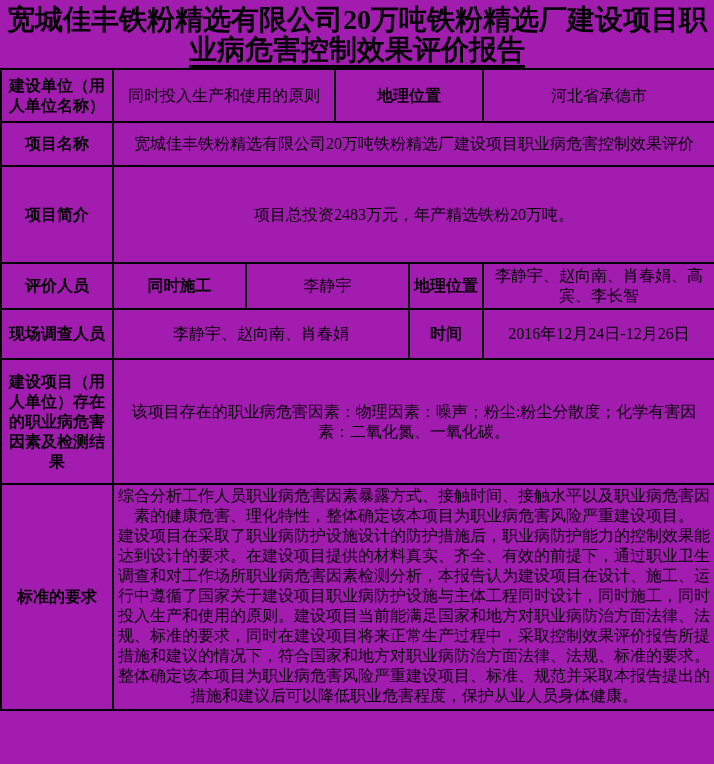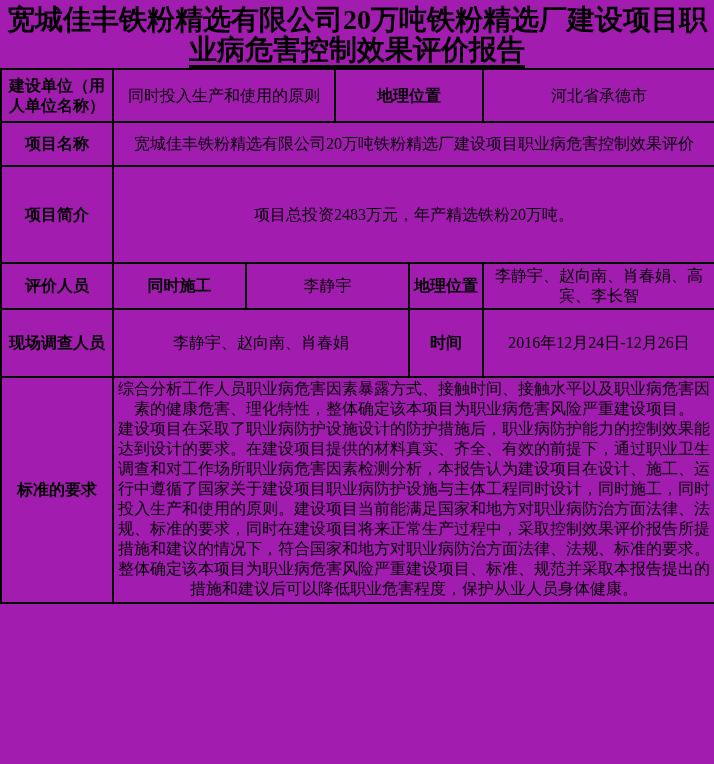--- a/index.html
+++ b/index.html
@@ -56,21 +56,21 @@
     padding: 1px 5px;
     font-size: 16px;
     line-height: 19.5px;
     vertical-align: middle;
     font-family: Liberation Mono, monospace;
   }
   tr.r1 { height: 53px; }
   tr.r2 { height: 44px; }
   tr.r3 { height: 97px; }
   tr.r4 { height: 42px; }
-  tr.r5 { height: 68px; }
+  tr.r5 { height: 50px; }
   tr.r6 { height: 125px; }
   tr.r7 { height: 213px; }
 </style>
 </head>
 <body>
 
 <div class="page">
 
   <div class="doc-title">
     <span>宽城佳丰铁粉精选有限公司20万吨铁粉精选厂建设项目职</span><br>
@@ -113,20 +113,24 @@
       <td>李静宇、赵向南、肖春娟、高宾、李长智</td>
     </tr>
 
     <tr class="r5">
       <td class="label">现场调查人员</td>
       <td colspan="3">李静宇、赵向南、肖春娟</td>
       <td class="label">时间</td>
       <td>2016年12月24日-12月26日</td>
     </tr>
 
+    <tr class="r6">
+      <td class="label">建设项目（用人单位）存在的职业病危害因素及检测结果</td>
+      <td colspan="5" class="left">该项目存在的职业病危害因素：物理因素：噪声；粉尘:粉尘分散度；化学有害因素：二氧化氮、一氧化碳。</td>
+    </tr>
 
     <tr class="r7">
       <td class="label">标准的要求</td>
       <td colspan="5" class="conclusion-cell">
         <div>综合分析工作人员职业病危害因素暴露方式、接触时间、接触水平以及职业病危害因素的健康危害、理化特性，整体确定该本项目为职业病危害风险严重建设项目。</div>
         <div>建设项目在采取了职业病防护设施设计的防护措施后，职业病防护能力的控制效果能达到设计的要求。在建设项目提供的材料真实、齐全、有效的前提下，通过职业卫生调查和对工作场所职业病危害因素检测分析，本报告认为建设项目在设计、施工、运行中遵循了国家关于建设项目职业病防护设施与主体工程同时设计，同时施工，同时投入生产和使用的原则。建设项目当前能满足国家和地方对职业病防治方面法律、法规、标准的要求，同时在建设项目将来正常生产过程中，采取控制效果评价报告所提措施和建议的情况下，符合国家和地方对职业病防治方面法律、法规、标准的要求。</div>
         <div>整体确定该本项目为职业病危害风险严重建设项目、标准、规范并采取本报告提出的措施和建议后可以降低职业危害程度，保护从业人员身体健康。</div>
       </td>
     </tr>
   </tbody>

